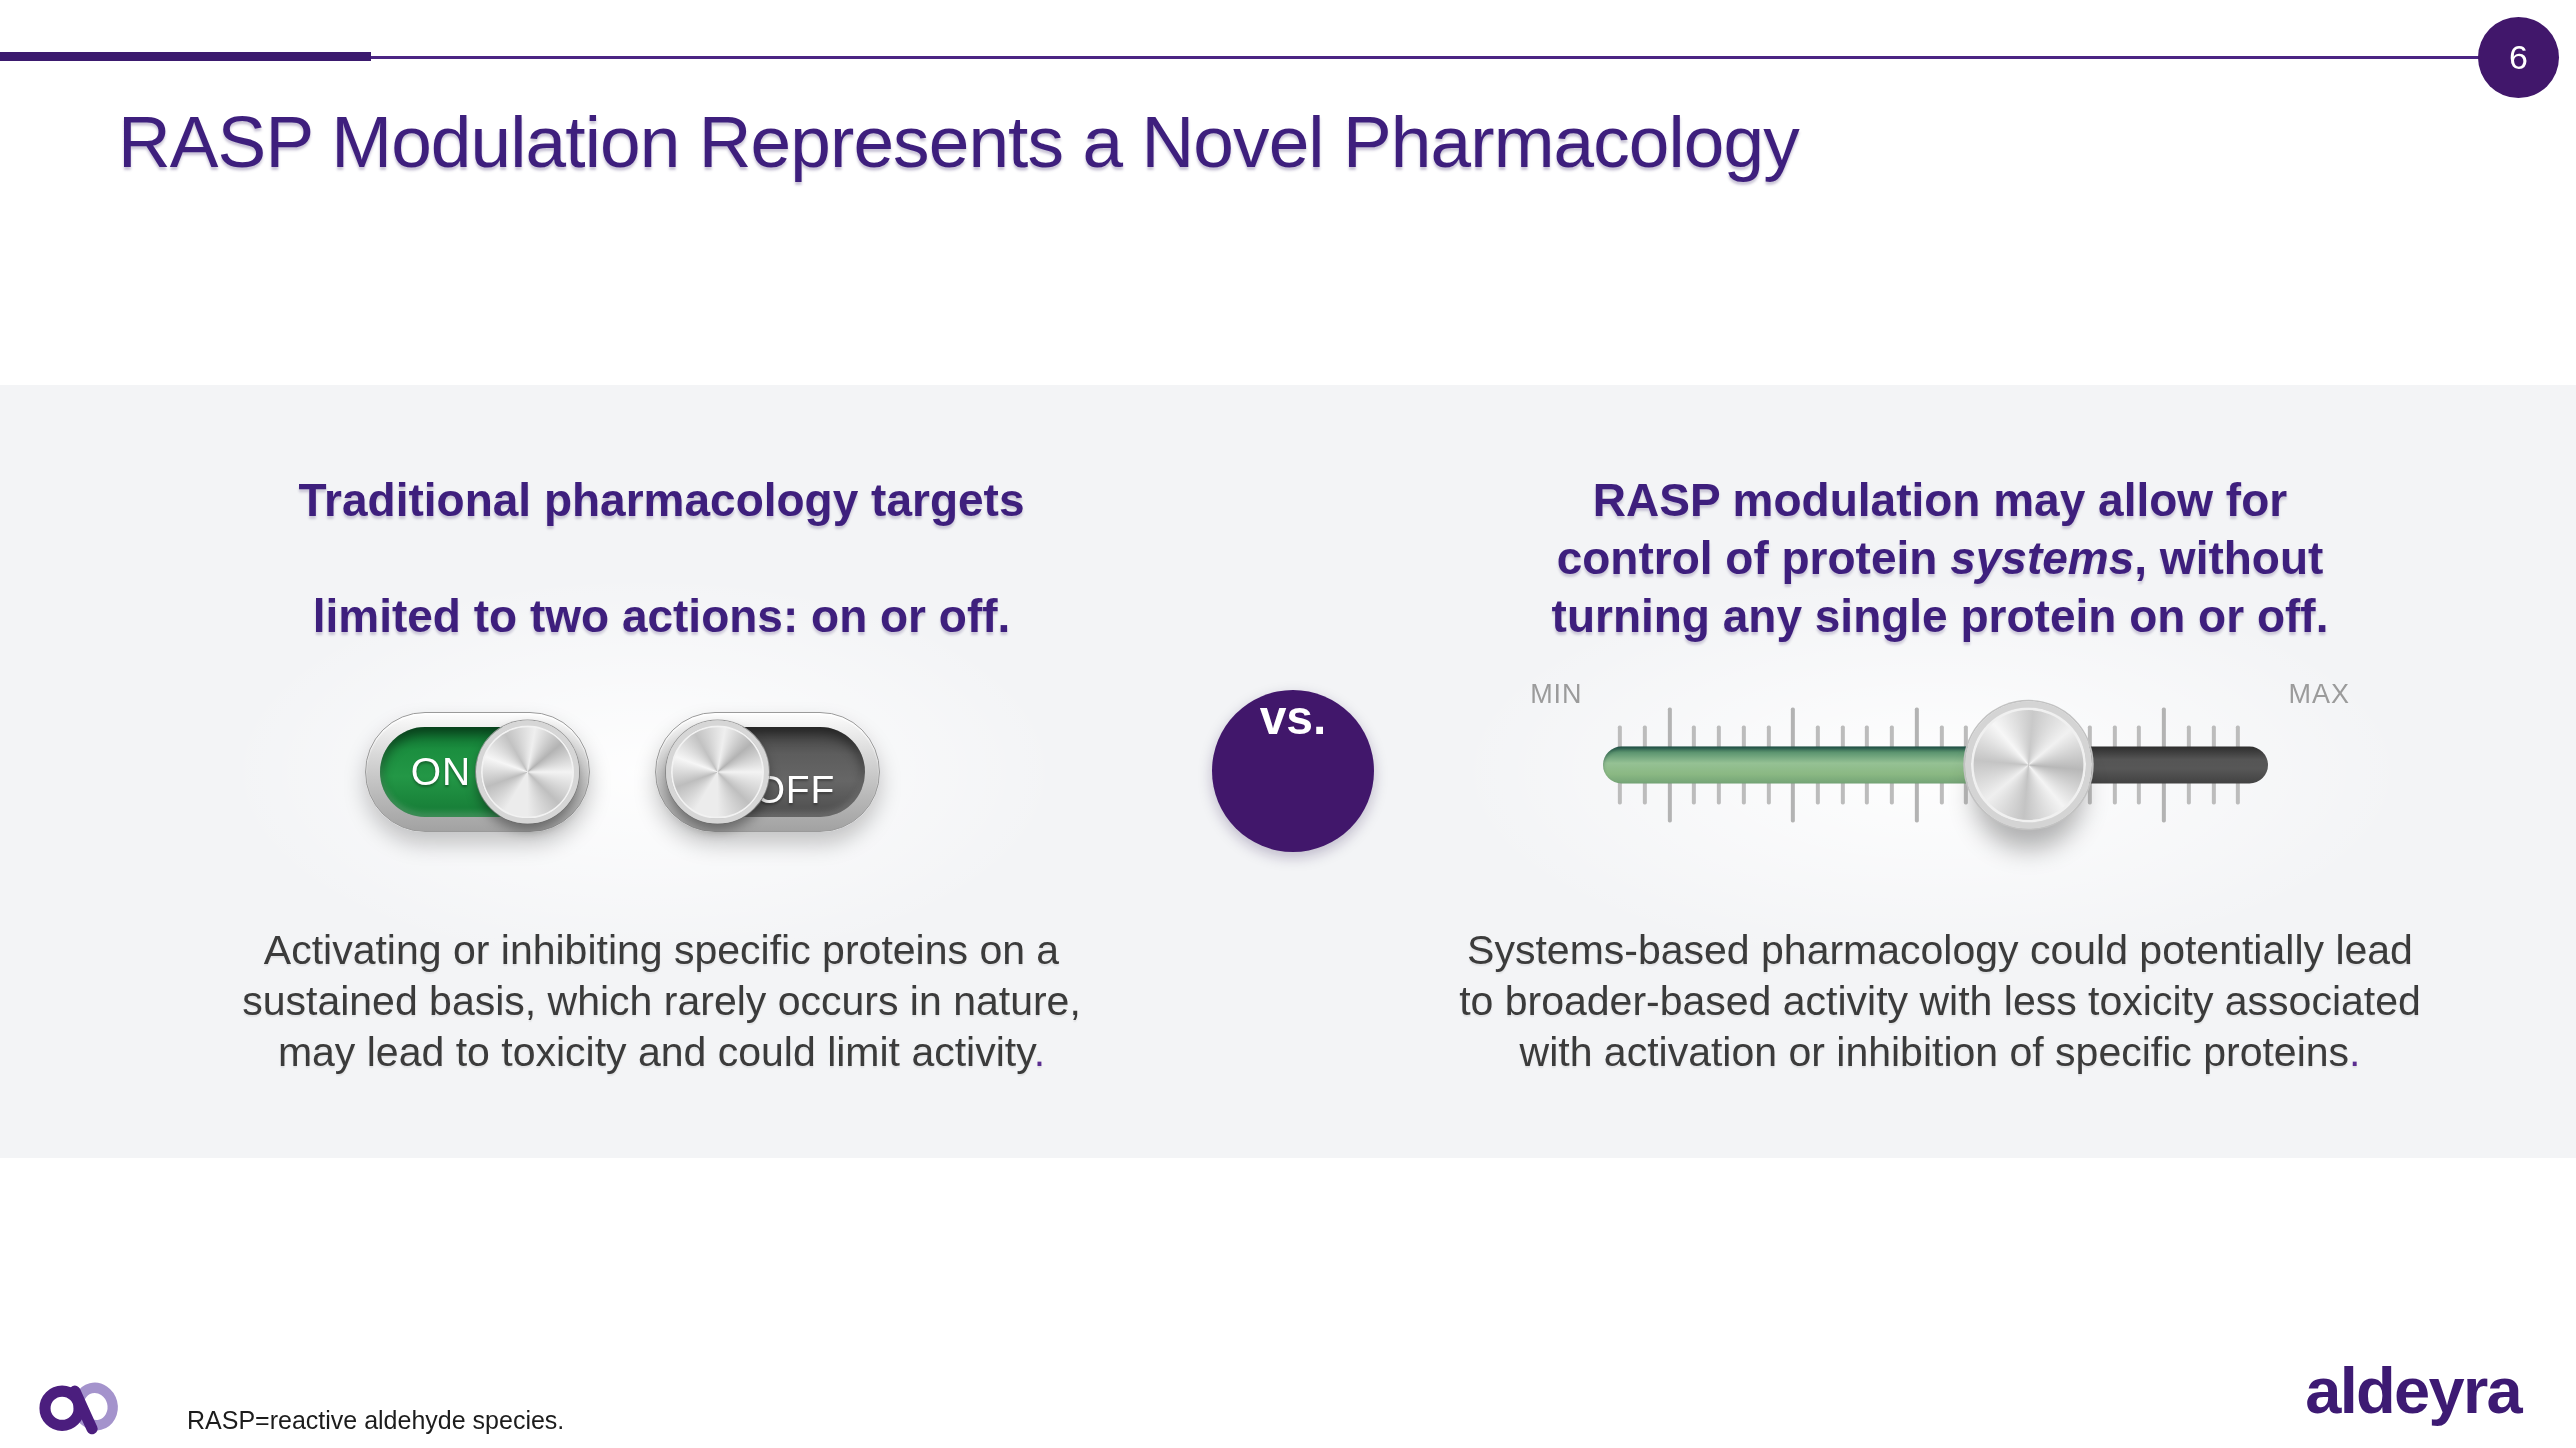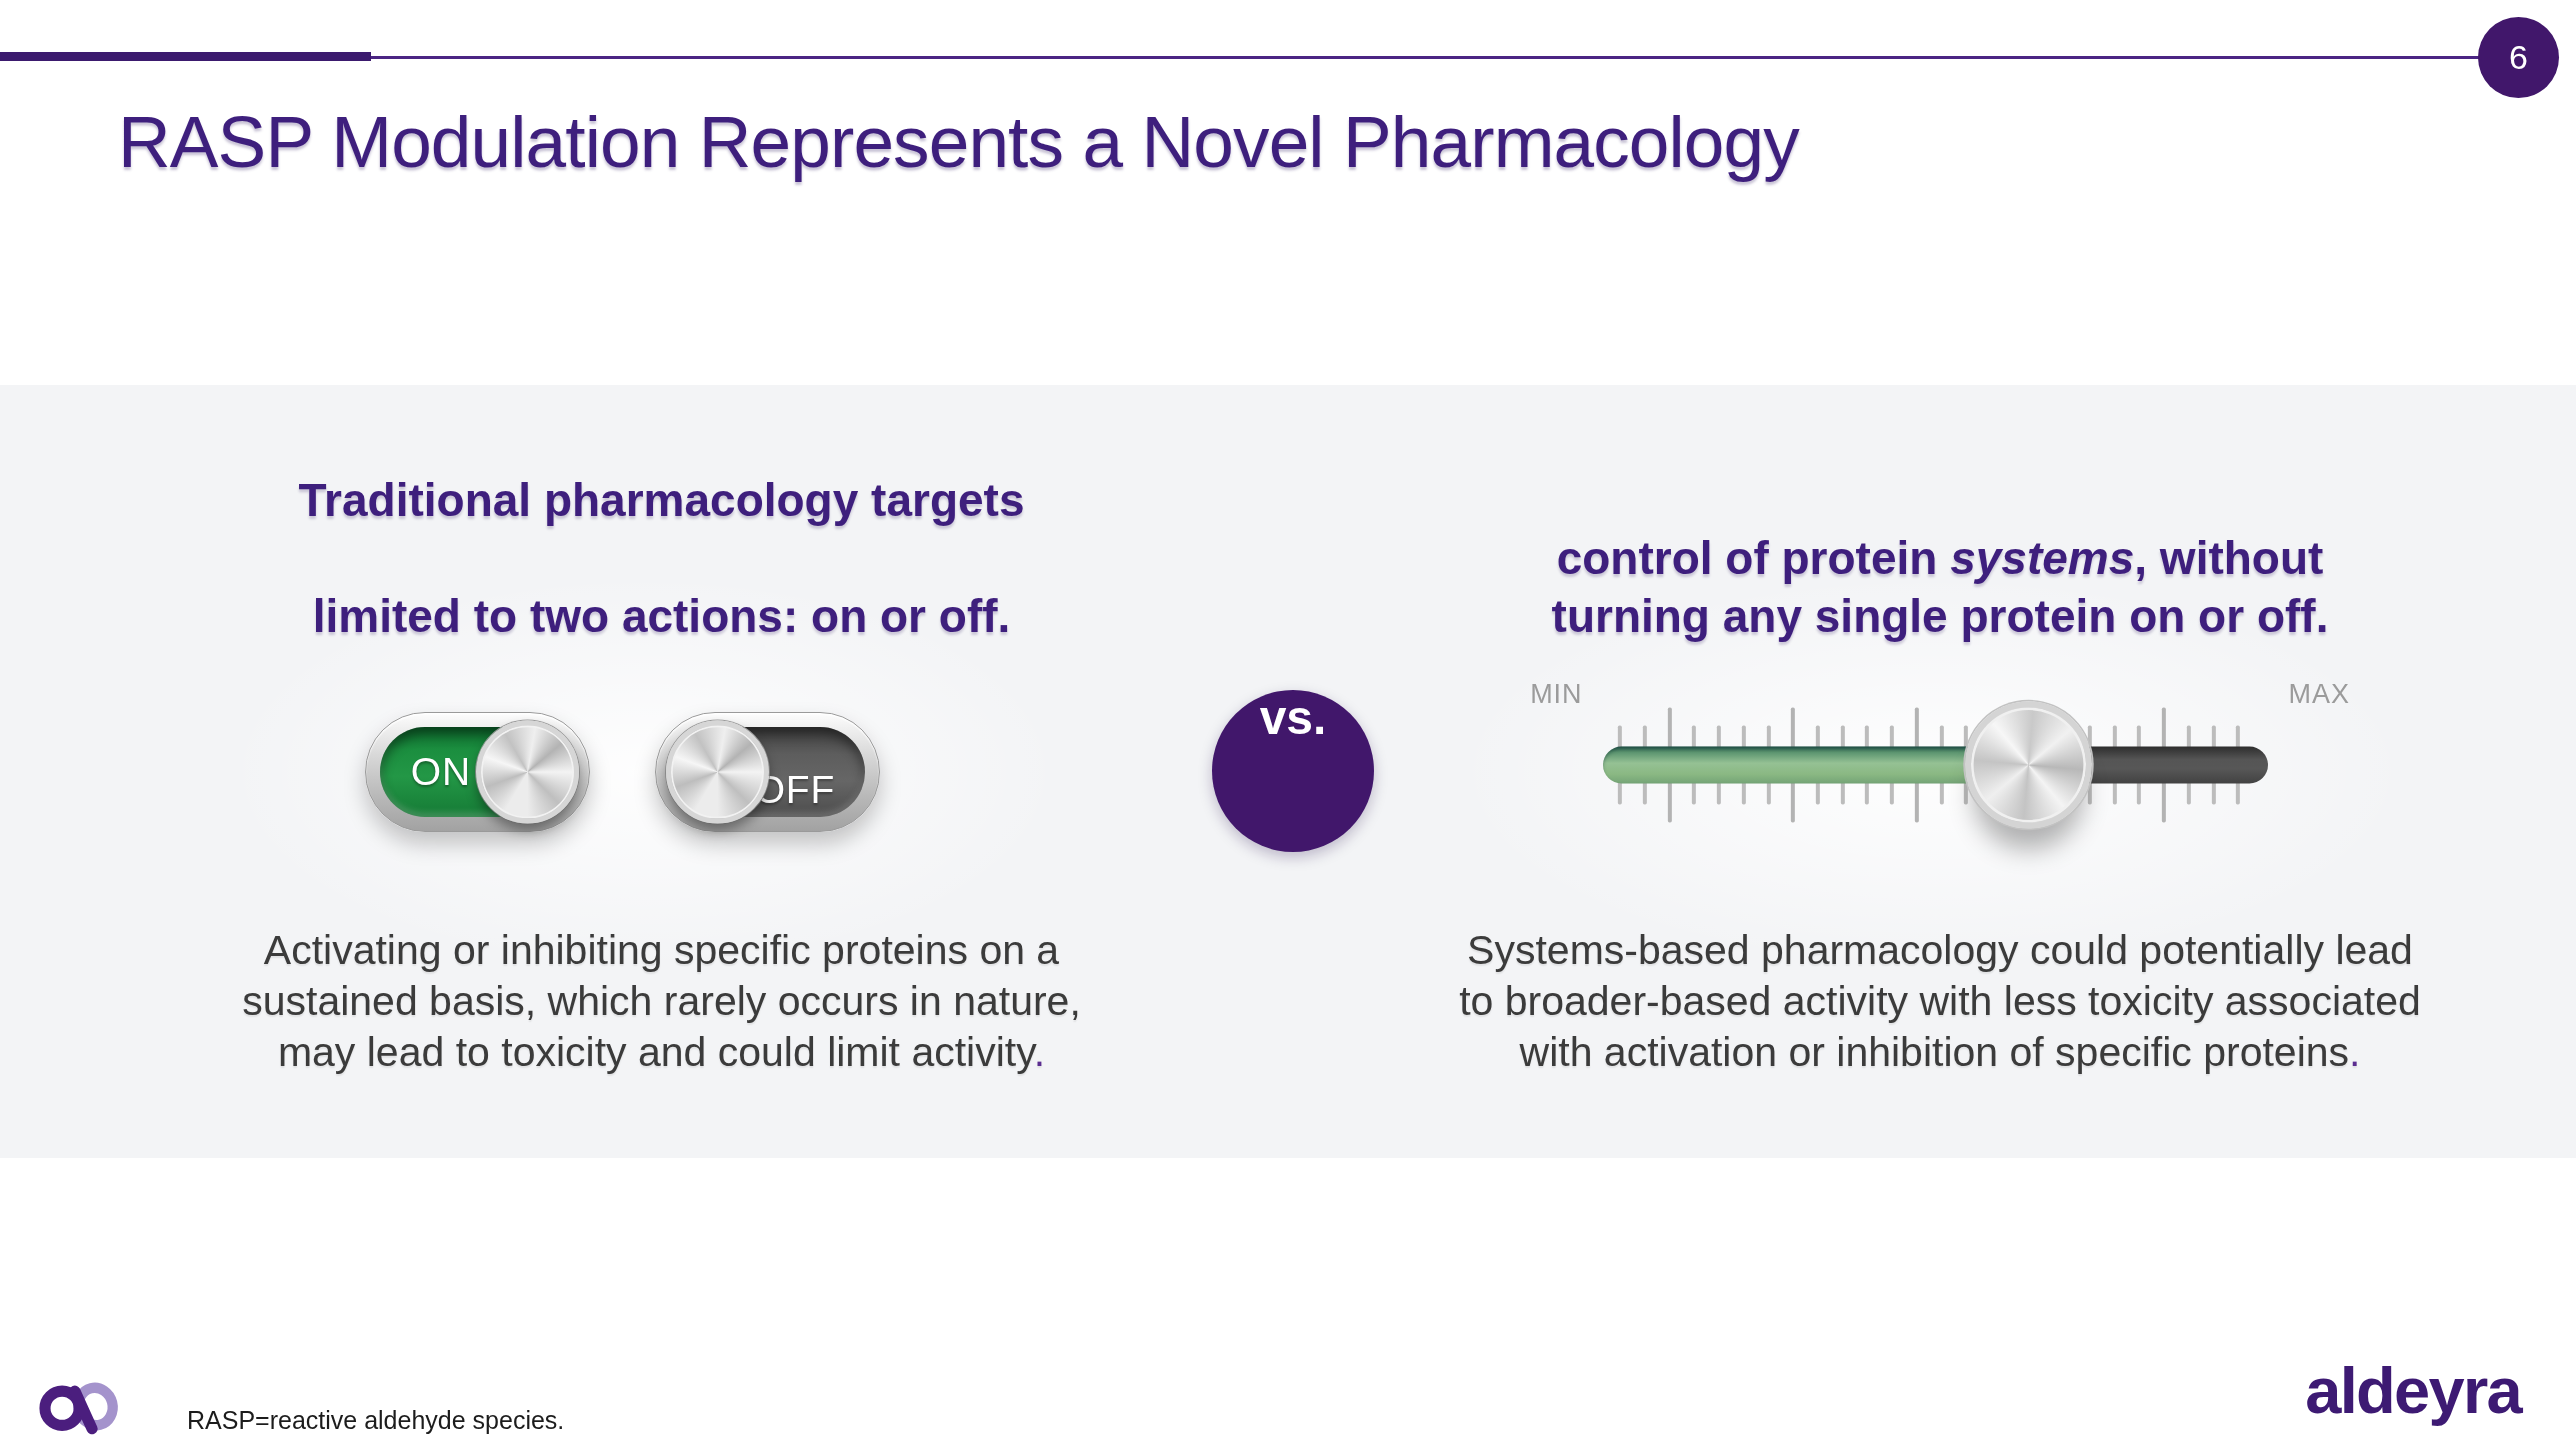--- a/index.html
+++ b/index.html
@@ -133,21 +133,21 @@
         <span>may lead to toxicity and could limit activity</span><span class="accent-period">.</span>
       </p>
     </div>
 
     <div class="vs-circle">
       <span>vs.</span>
     </div>
 
     <div class="col right">
       <div class="heading">
-        <br>
+        <span>RASP modulation may allow for</span><br>
         <span>control of protein </span><span class="emph">systems</span><span>, without</span><br>
         <span>turning any single protein on or off.</span>
       </div>
 
       <div class="slider">
         <span class="minmax">MIN</span>
         <div class="ruler" id="slider-ruler">
             <div class="tick" style="left: 635px;"></div>
             <div class="tick" style="left: 611px;"></div>
             <div class="tick" style="left: 586px;"></div>

